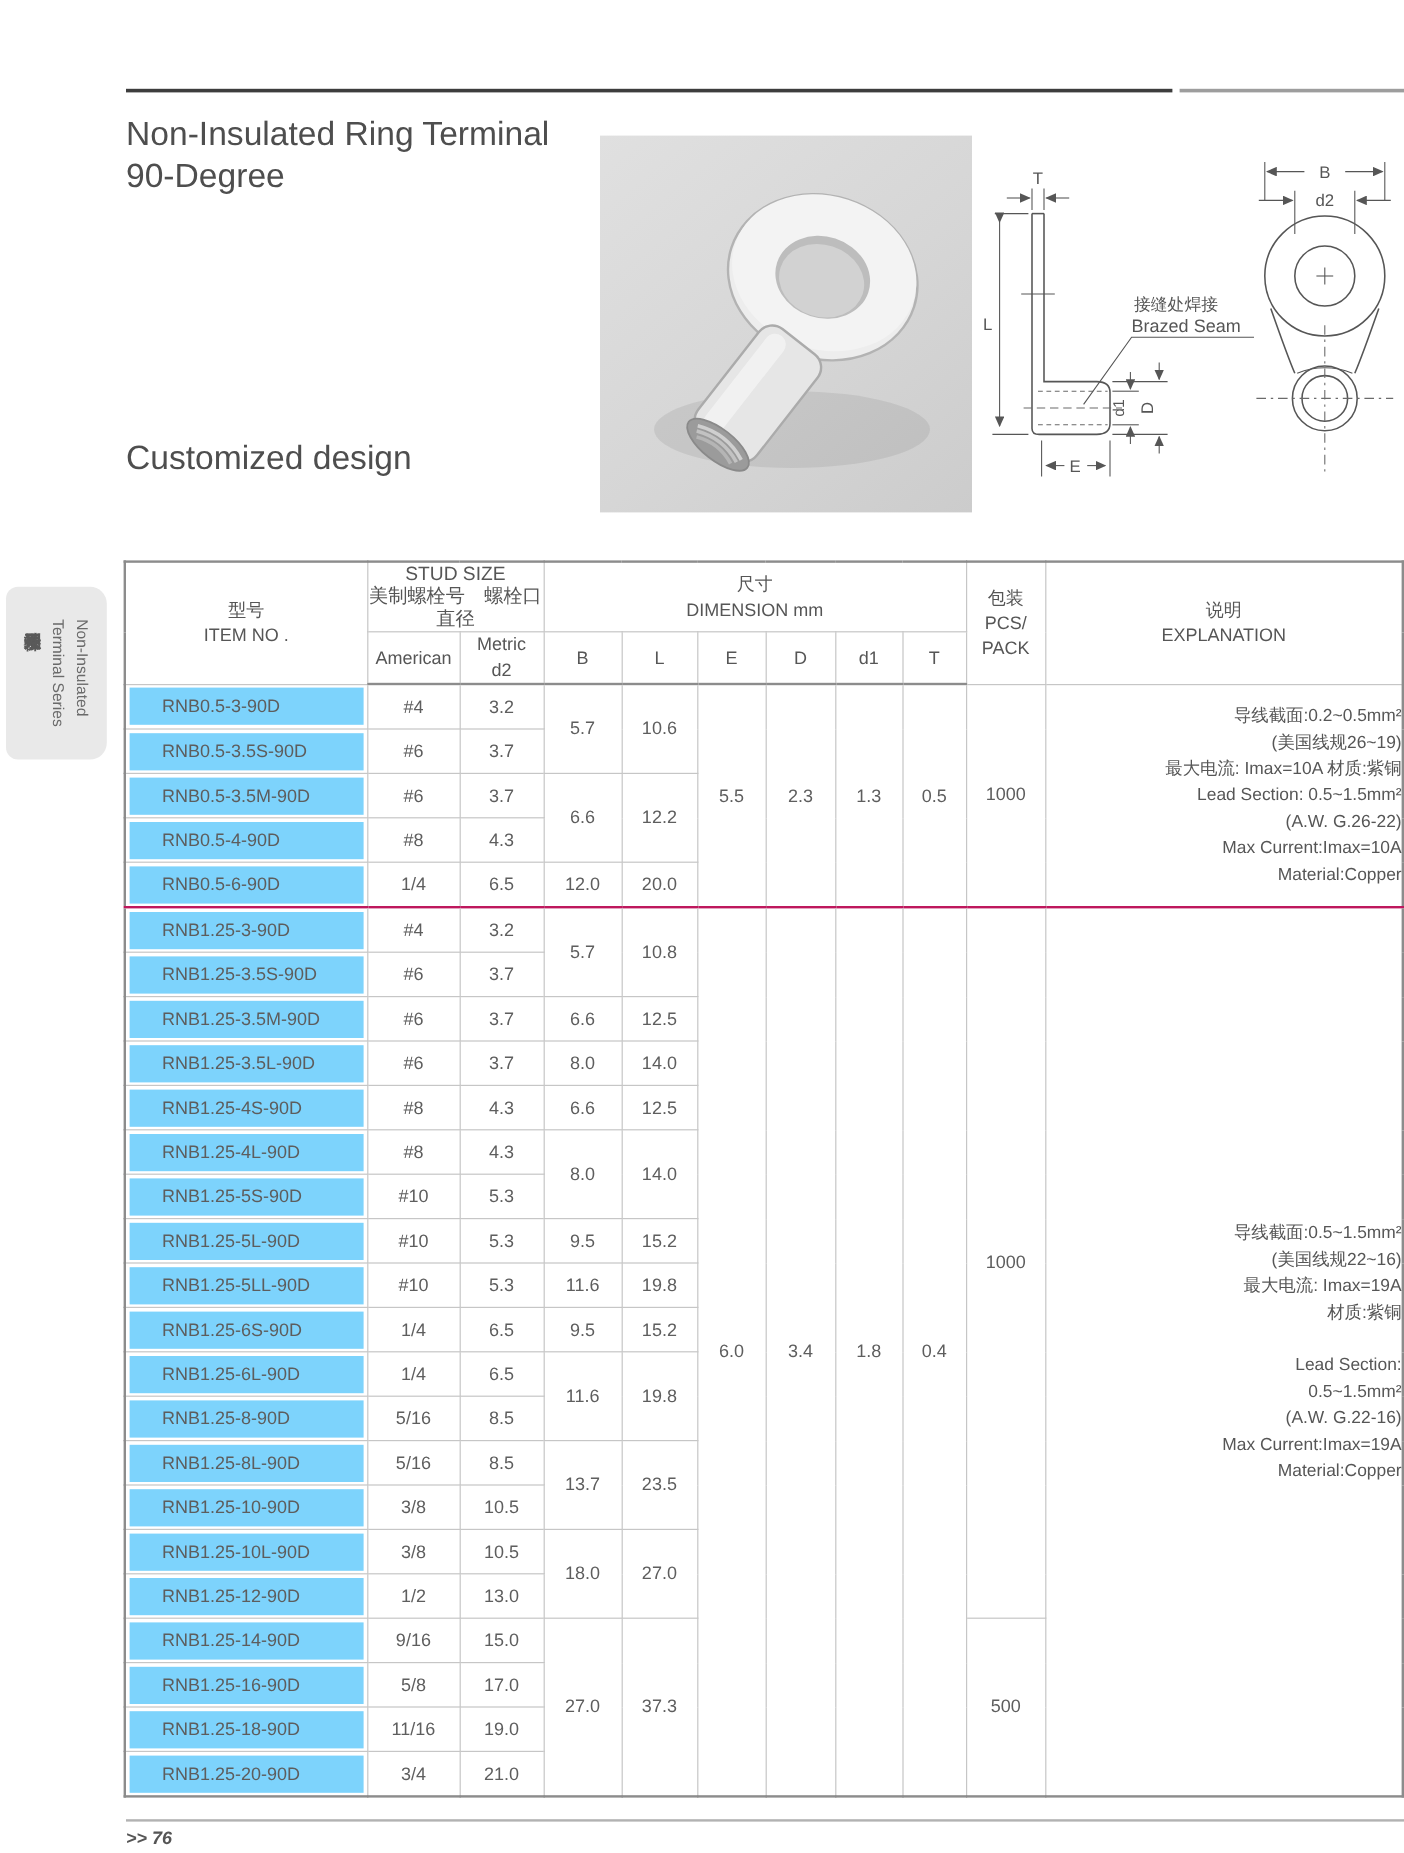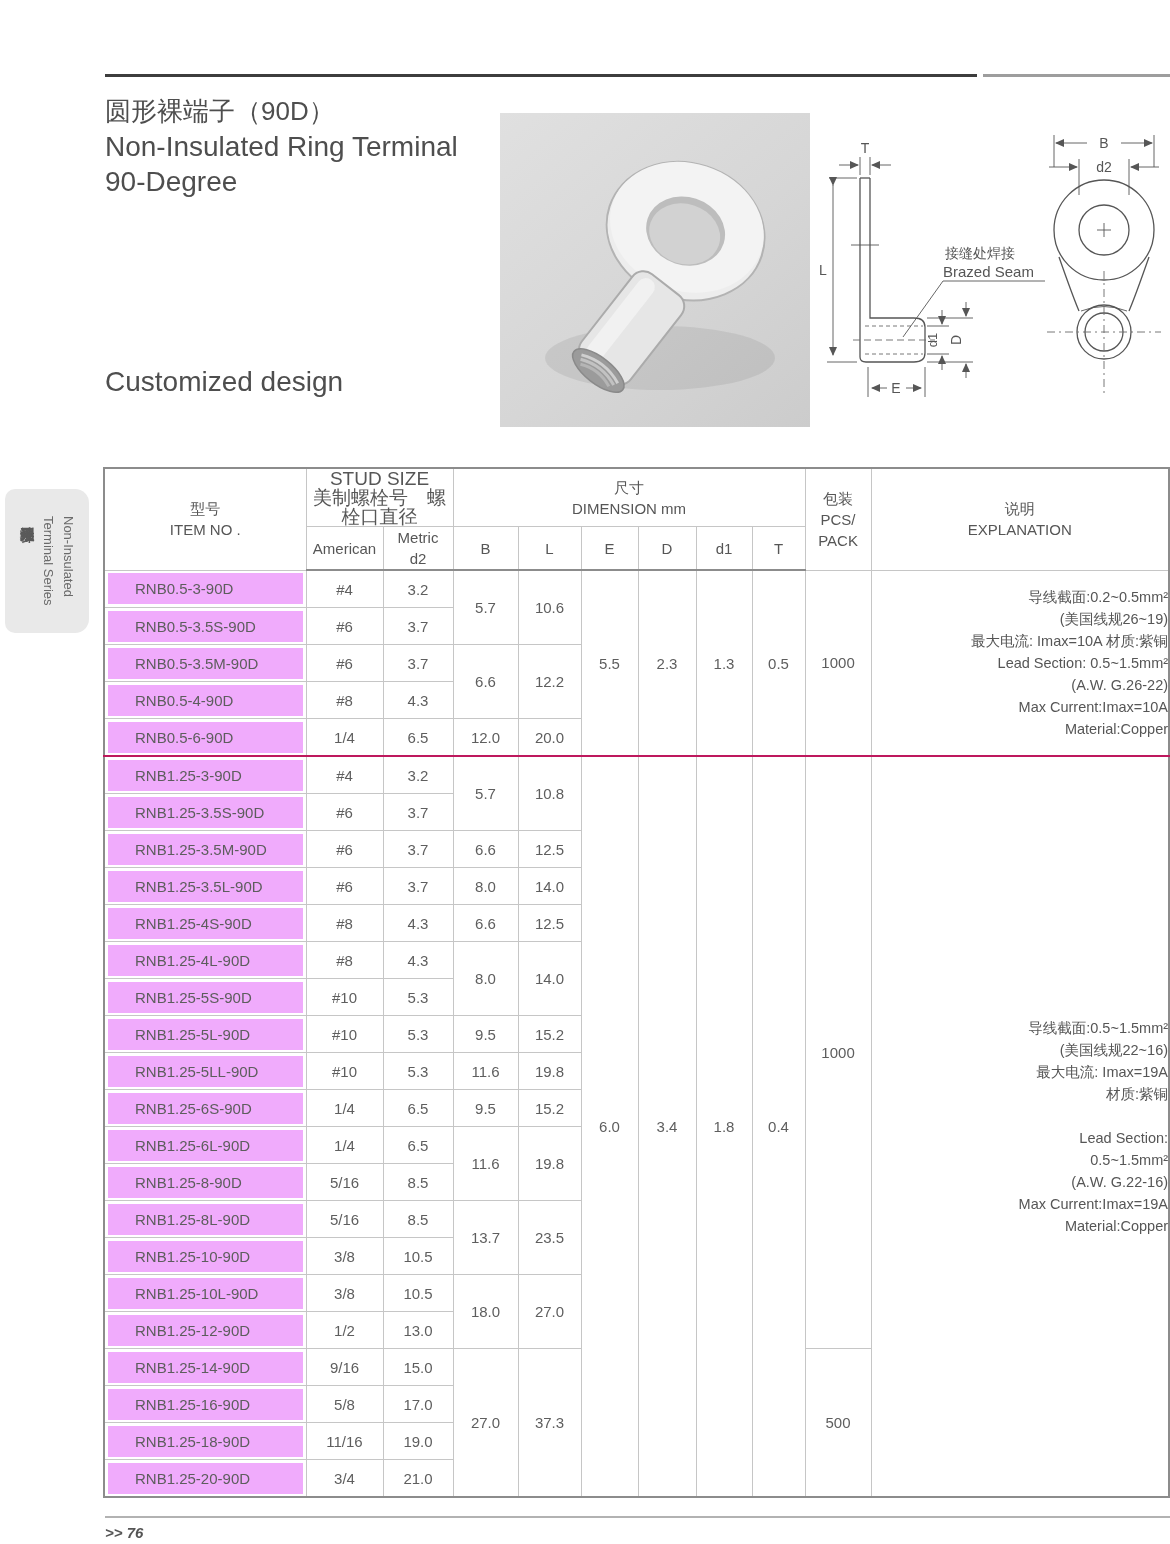--- a/index.html
+++ b/index.html
@@ -29,41 +29,40 @@
   .side-tab .vtxt{writing-mode:vertical-rl;text-orientation:mixed;font-size:13px;color:#6a6a6a;line-height:1.55;}
   .side-tab .vtxt .zh{font-weight:bold;font-size:14px;color:#5a5a5a;}
   
   .tbl-wrap{left:103px;top:467px;}
   table.spec{border-collapse:collapse;table-layout:fixed;width:1065px;border:2px solid #8c8c8c;}
   table.spec td,table.spec th{border:1px solid #c6c6c6;text-align:center;vertical-align:middle;
     font-weight:normal;font-size:15px;color:#5e5e5e;padding:0;}
   thead tr.h1 th{height:52px;}
   thead tr.h2 th{height:41px;}
   thead th .s1{font-size:15px;line-height:21px;color:#565656;}
-  thead th .s2{font-size:19px;line-height:19px;color:#565656;}
+  thead th .s2{font-size:16px;line-height:19px;color:#565656;}
   thead tr:last-child th{border-bottom:2px solid #8c8c8c;}
   tbody td{height:36px;}
   tbody#g2 tr:first-child td{border-top:2px solid #be185d;}
   td.item{padding:0;}
-  td.item .ibg{margin:2px 3px;background:#f0abfc;height:31px;line-height:31px;text-align:left;padding-left:27px;
+  td.item .ibg{margin:2px 3px;background:#7dd3fc;height:31px;line-height:31px;text-align:left;padding-left:27px;
     font-size:15px;color:#5d5d5d;white-space:nowrap;overflow:hidden;}
   td.exp{text-align:left;vertical-align:middle;padding:10px 8px 10px 18px;}
   td.exp .line{font-size:14.5px;line-height:22px;min-height:22px;color:#565656;white-space:nowrap;text-align:right;}
   
   .footer-rule{left:105px;top:1516px;width:1065px;height:2px;background:#b2b2b2;}
   .footer-text{left:105px;top:1524px;font-size:15px;font-style:italic;font-weight:bold;color:#555;}
 </style>
 </head>
 <body>
 
 <div class="abs rule-dark"></div>
 <div class="abs rule-light"></div>
 
 <div class="abs title-block">
-  <div class="zh">圆形裸端子（90D）</div>
   <div class="en">Non-Insulated Ring Terminal</div>
   <div class="en">90-Degree</div>
 </div>
 <div class="abs subtitle-block">
   <div class="en">Customized design</div>
 </div>
 
 <div class="abs photo">
   <svg width="310" height="314" viewBox="0 0 310 314">
     <ellipse cx="160" cy="245" rx="115" ry="32" fill="rgba(0,0,0,0.07)"></ellipse>

